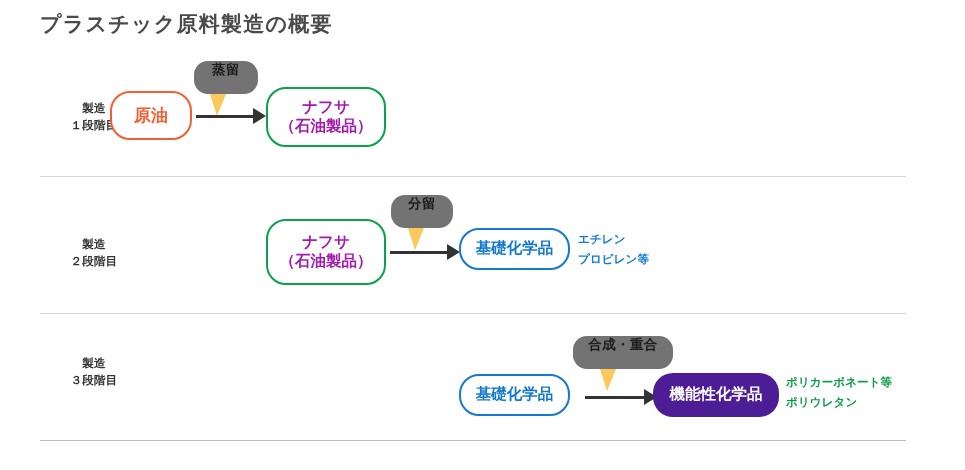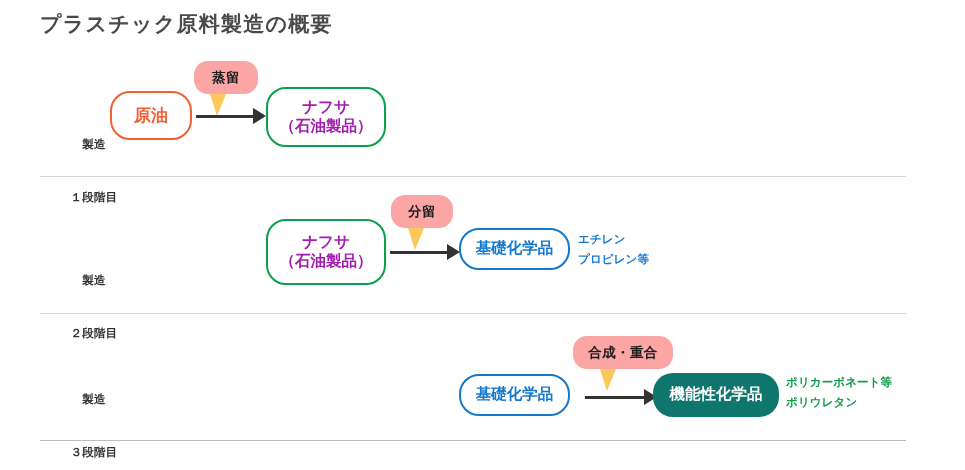--- a/index.html
+++ b/index.html
@@ -60,21 +60,21 @@
     font-size: 11.5px;
     font-weight: bold;
     line-height: 1.45;
     color: #333333;
     letter-spacing: 0.02em;
   }
   #row-0 .stage-label { top: 42px; }
   #row-1 .stage-label { top: 46px; }
   #row-2 .stage-label { top: 30px; }
 
-  .stage-label .ln { display: block; white-space: nowrap; margin-top: 36px; }
+  .stage-label .ln { display: block; white-space: nowrap; }
 
   
   .node {
     position: absolute;
     box-sizing: border-box;
     display: flex;
     flex-direction: column;
     align-items: center;
     justify-content: center;
     text-align: center;
@@ -88,21 +88,21 @@
   .node.outline {
     background: #ffffff;
     border-width: 2px;
     border-style: solid;
   }
   .node.filled { border: none; }
 
   .node.orange { border-color: #f15f33; color: #f15f33; }
   .node.green  { border-color: #0ba04b; color: #a21caf; }
   .node.blue   { border-color: #1579d0; color: #1579d0; }
-  .node.green-filled { background: #0f766e; color: #ffffff; }
+  .node.green-filled { background: #4c1d95; color: #ffffff; }
 
   
   .side-note {
     position: absolute;
     font-size: 11.5px;
     font-weight: bold;
     line-height: 1.7;
     white-space: nowrap;
     letter-spacing: 0.01em;
     font-family: Liberation Serif, serif;
@@ -130,24 +130,24 @@
     border-top: 8px solid transparent;
     border-bottom: 8px solid transparent;
     border-left: 13px solid #333333;
     margin-left: -1px;
   }
 
   
   .bubble {
     position: absolute;
     box-sizing: border-box;
-    background: #fca5a5;
+    background: #737373;
     border-radius: 14px;
     display: flex;
-    align-items: center;
+    align-items: flex-start;
     justify-content: center;
     font-size: 13.5px;
     font-weight: bold;
     color: #1d1d1d;
     white-space: nowrap;
     letter-spacing: 0.03em;
     padding: 0 23px;
   }
   .bubble .tail {
     position: absolute;

